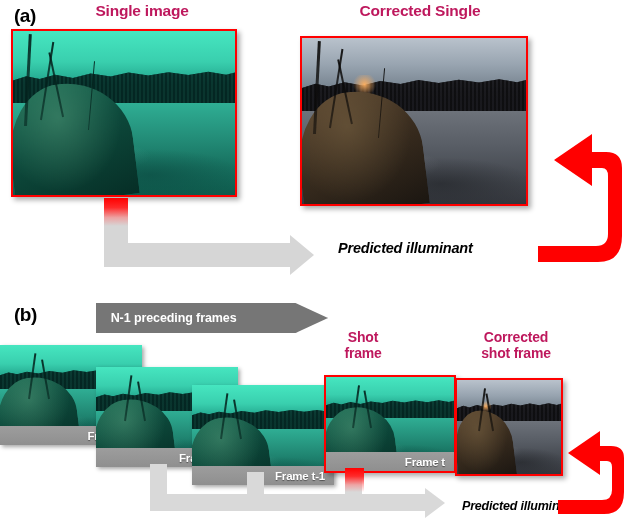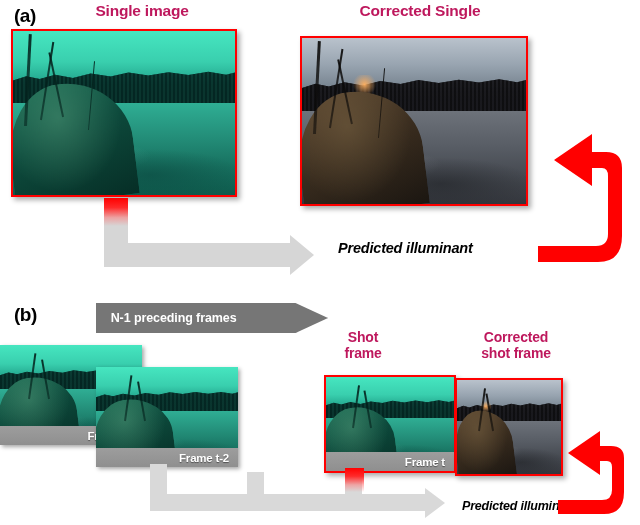--- a/index.html
+++ b/index.html
@@ -274,20 +274,31 @@
       <div class="sky"></div>
       <div class="treeline"></div>
       <div class="ice"></div>
       <div class="bank"></div>
       <div class="tw" style="left:20%; top:8%; width:2px; height:46%; transform:rotate(8deg);"></div>
       <div class="tw" style="left:34%; top:14%; width:2px; height:40%; transform:rotate(-10deg);"></div>
     </div>
     <div class="cap">Frame t-2</div>
   </div>
 
+  <div class="photo noborder" style="left:192px; top:385px; width:142px; height:100px;">
+    <div class="scene teal">
+      <div class="sky"></div>
+      <div class="treeline"></div>
+      <div class="ice"></div>
+      <div class="bank"></div>
+      <div class="tw" style="left:20%; top:8%; width:2px; height:46%; transform:rotate(8deg);"></div>
+      <div class="tw" style="left:34%; top:14%; width:2px; height:40%; transform:rotate(-10deg);"></div>
+    </div>
+    <div class="cap">Frame t-1</div>
+  </div>
 
   <div class="photo" style="left:288px; top:375px; width:132px; height:98px;margin-left:36px;">
     <div class="scene teal">
       <div class="sky"></div>
       <div class="treeline"></div>
       <div class="ice"></div>
       <div class="bank"></div>
       <div class="tw" style="left:20%; top:8%; width:2px; height:46%; transform:rotate(8deg);"></div>
       <div class="tw" style="left:34%; top:14%; width:2px; height:40%; transform:rotate(-10deg);"></div>
     </div>

